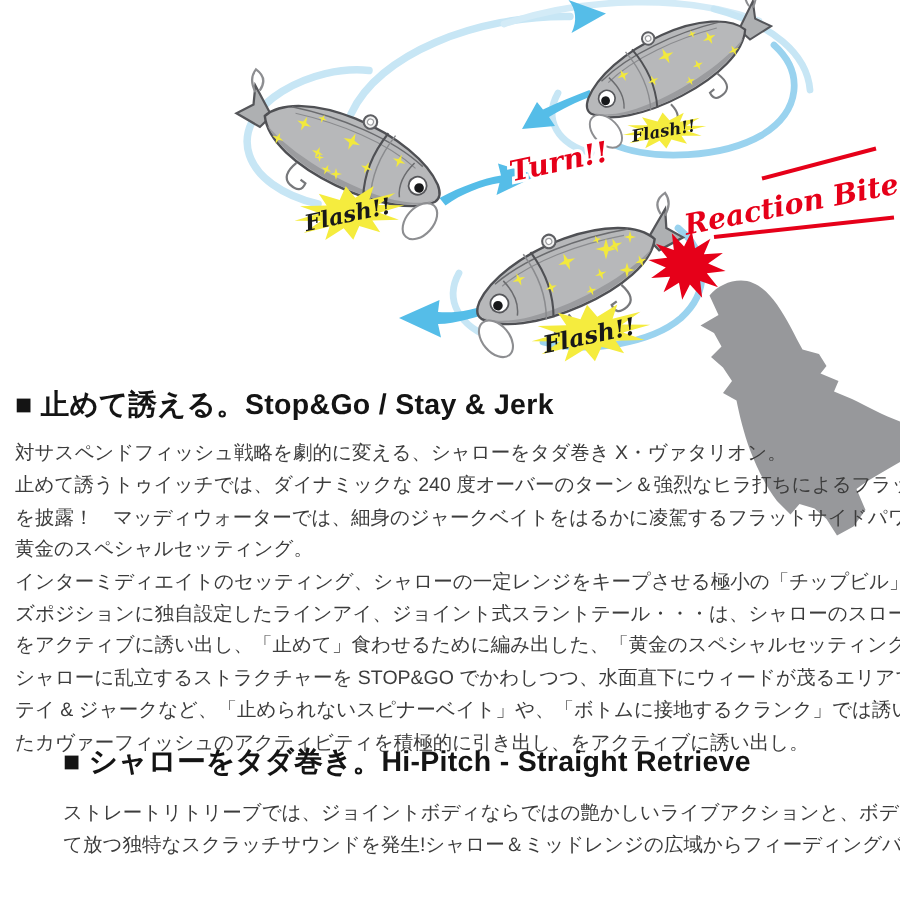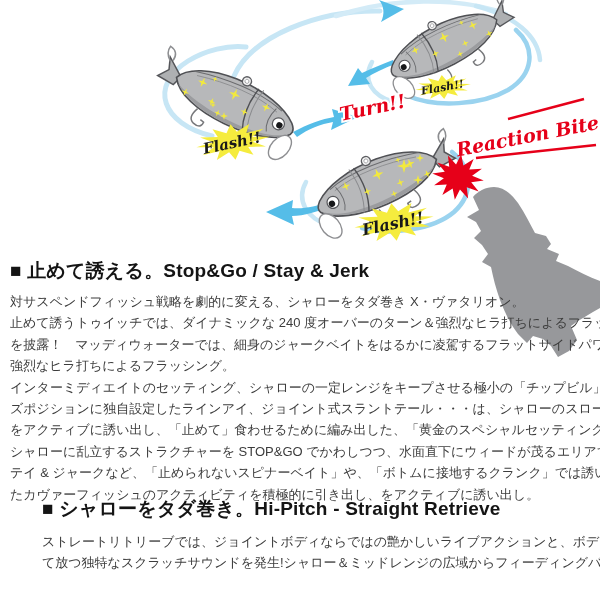--- a/index.html
+++ b/index.html
@@ -124,21 +124,21 @@
   </svg>
 
   <div class="content">
 
     <div class="section" style="top:258px;">
       <div class="sec-heading">■ 止めて誘える。Stop&amp;Go / Stay &amp; Jerk</div>
       <div class="sec-body">
         <div class="line">対サスペンドフィッシュ戦略を劇的に変える、シャローをタダ巻き X・ヴァタリオン。</div>
         <div class="line">止めて誘うトゥイッチでは、ダイナミックな 240 度オーバーのターン＆強烈なヒラ打ちによるフラッシング</div>
         <div class="line">を披露！　マッディウォーターでは、細身のジャークベイトをはるかに凌駕するフラットサイドパワーでリ</div>
-        <div class="line">強烈なヒラ打ちによるフラッシング。</div>
+        <div class="line">黄金のスペシャルセッティング。</div>
         <div class="line">インターミディエイトのセッティング、シャローの一定レンジをキープさせる極小の「チップビル」とノー</div>
         <div class="line">ズポジションに独自設定したラインアイ、ジョイント式スラントテール・・・は、シャローのスローフィッシュ</div>
         <div class="line">をアクティブに誘い出し、「止めて」食わせるために編み出した、「黄金のスペシャルセッティング」。</div>
         <div class="line">シャローに乱立するストラクチャーを STOP&amp;GO でかわしつつ、水面直下にウィードが茂るエリアでのス</div>
         <div class="line">テイ &amp; ジャークなど、「止められないスピナーベイト」や、「ボトムに接地するクランク」では誘い出せなかっ</div>
         <div class="line">たカヴァーフィッシュのアクティビティを積極的に引き出し、をアクティブに誘い出し。</div>
       </div>
     </div>
 
     <div class="section" style="top:496px;margin-left:32px;">

